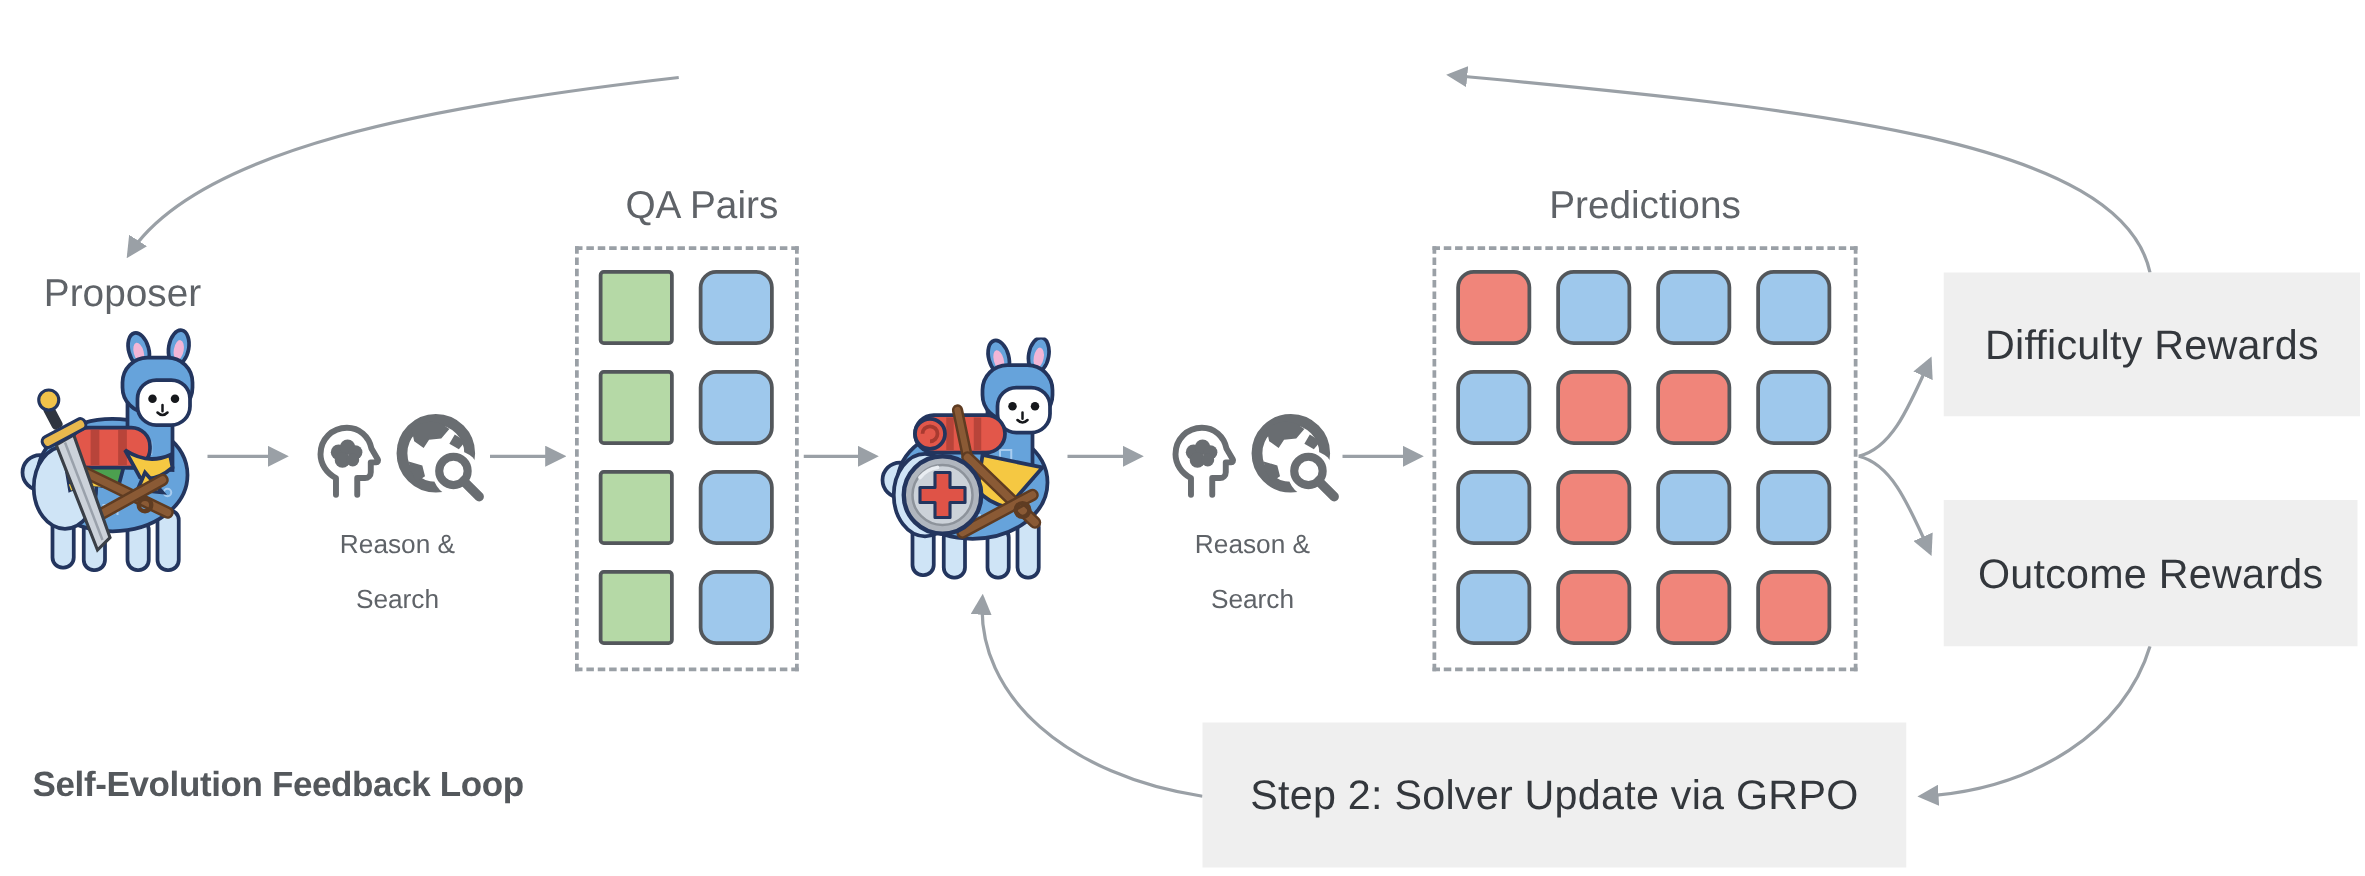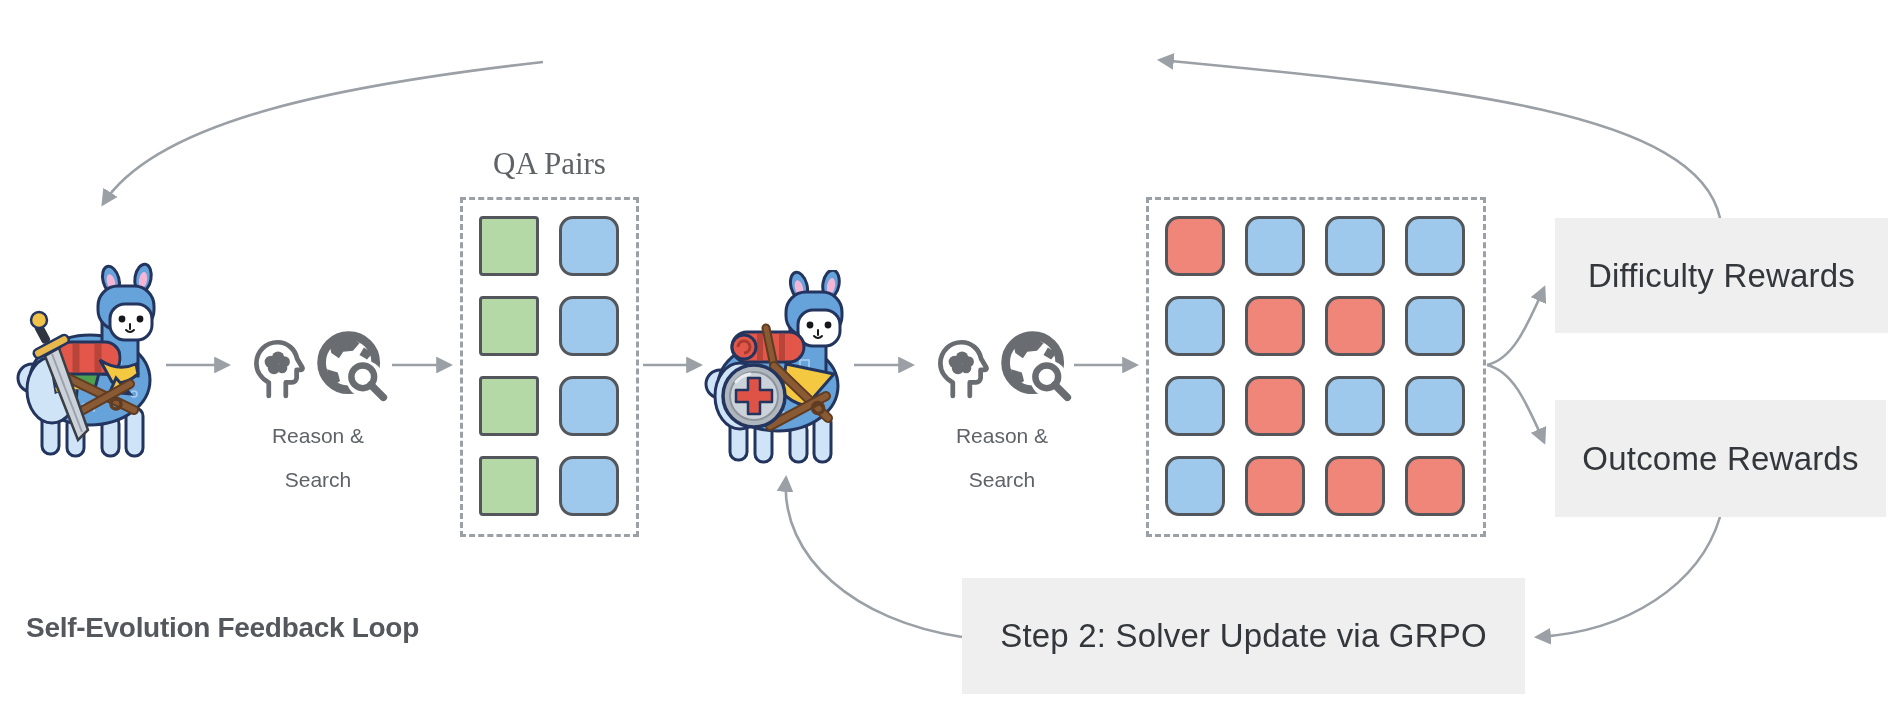--- a/index.html
+++ b/index.html
@@ -65,21 +65,23 @@
   <div class="gbox" style="left:962px;top:578px;width:563px;height:116px;">
     <span>Step 2: Solver Update via GRPO</span>
   </div>
   <div class="gbox" style="left:1555px;top:400px;width:331px;height:117px;">
     <span>Outcome Rewards</span>
   </div>
   <div class="gbox" style="left:1555px;top:218px;width:333px;height:115px;">
     <span>Difficulty Rewards</span>
   </div>
 
-  <div class="lbl" style="left:460px;top:146px;width:179px;font-family:Liberation Serif, serif;">QA Pairs</div>
+  <div class="lbl" style="left:8px;top:217px;width:180px;">Proposer</div>
+  <div class="lbl" style="left:472px;top:146px;width:179px;">QA Pairs</div>
+  <div class="lbl" style="left:1146px;top:146px;width:340px;">Predictions</div>
 
   <svg class="llama" style="left:12px;top:262px;" width="150" height="200" viewBox="0 0 150 200">
     <circle cx="20" cy="116" r="14" fill="#cfe4f6" stroke="#23355e" stroke-width="3"></circle>
     <g fill="#cfe4f6" stroke="#23355e" stroke-width="3">
       <rect x="30" y="148" width="17" height="44" rx="8"></rect>
       <rect x="55" y="154" width="17" height="40" rx="8"></rect>
       <rect x="90" y="154" width="17" height="40" rx="8"></rect>
       <rect x="114" y="146" width="17" height="48" rx="8"></rect>
     </g>
     <ellipse cx="78" cy="118" rx="60" ry="45" fill="#66a3db" stroke="#23355e" stroke-width="3"></ellipse>

